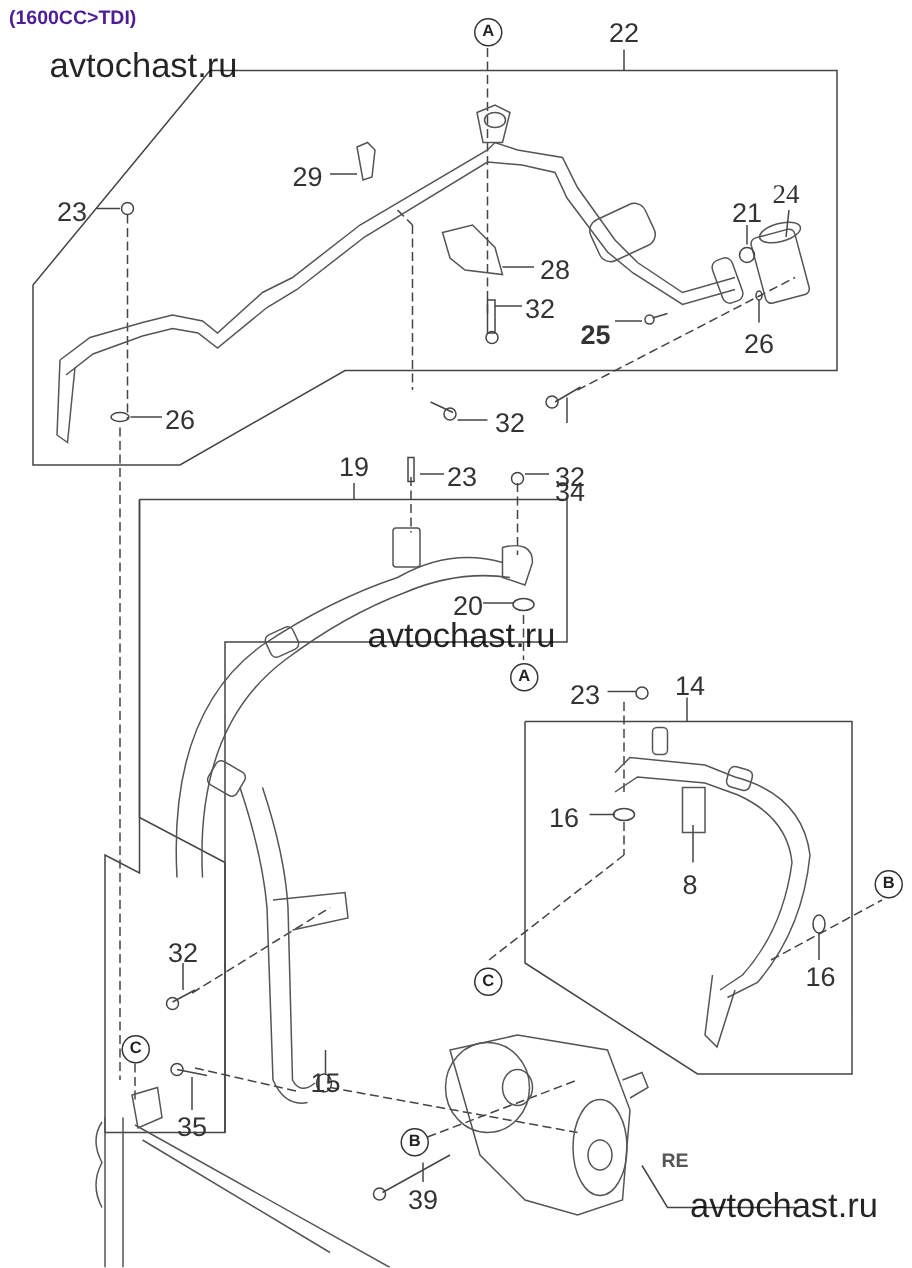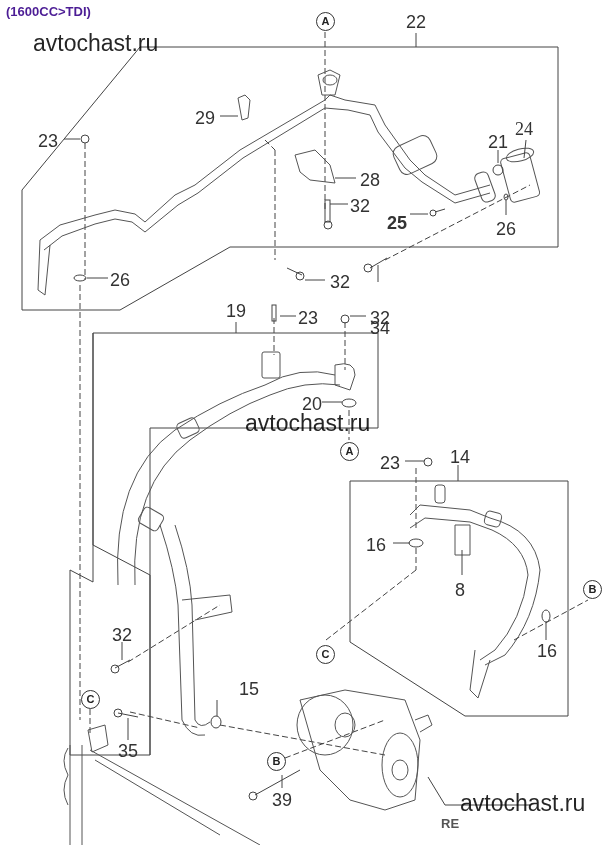--- a/index.html
+++ b/index.html
@@ -190,17 +190,17 @@
 <div class="lbl" style="left:330px;top:273px;">32</div>
 <div class="lbl" style="left:370px;top:285px;margin-top:34px;">34</div>
 <div class="lbl" style="left:298px;top:309px;">23</div>
 <div class="lbl" style="left:370px;top:309px;">32</div>
 <div class="lbl" style="left:302px;top:395px;">20</div>
 <div class="lbl" style="left:380px;top:454px;">23</div>
 <div class="lbl" style="left:366px;top:536px;">16</div>
 <div class="lbl" style="left:455px;top:581px;">8</div>
 <div class="lbl" style="left:537px;top:642px;">16</div>
 <div class="lbl" style="left:112px;top:626px;">32</div>
-<div class="lbl" style="left:207px;top:680px;margin-left:32px;">15</div>
+<div class="lbl" style="left:207px;top:713px;">15</div>
 <div class="lbl" style="left:118px;top:742px;">35</div>
 <div class="lbl" style="left:272px;top:791px;">39</div>
 
-<div class="ref" style="left:441px;top:816px;">RE</div>
+<div class="ref" style="left:441px;top:766px;">RE</div>
 
 </body></html>

